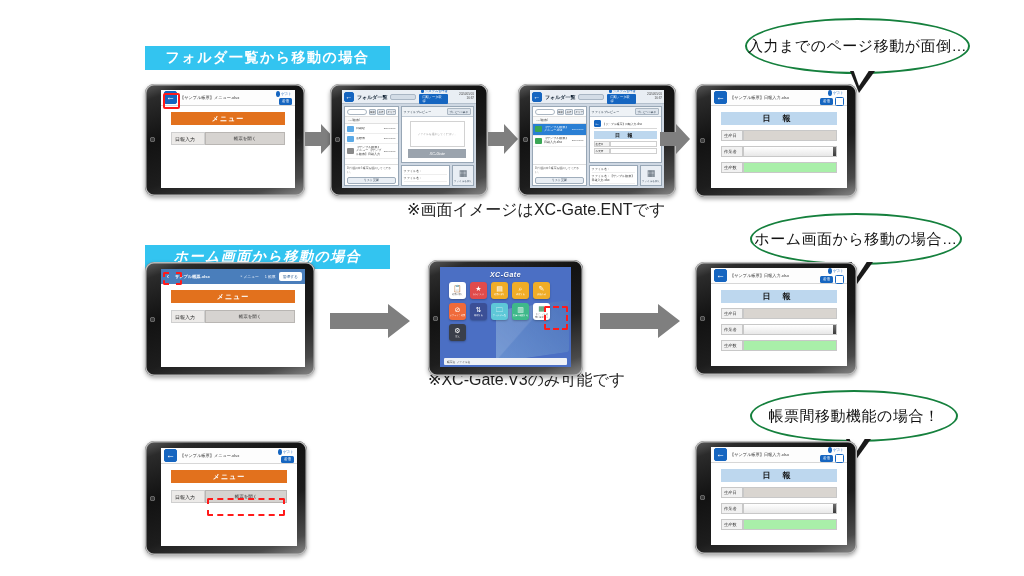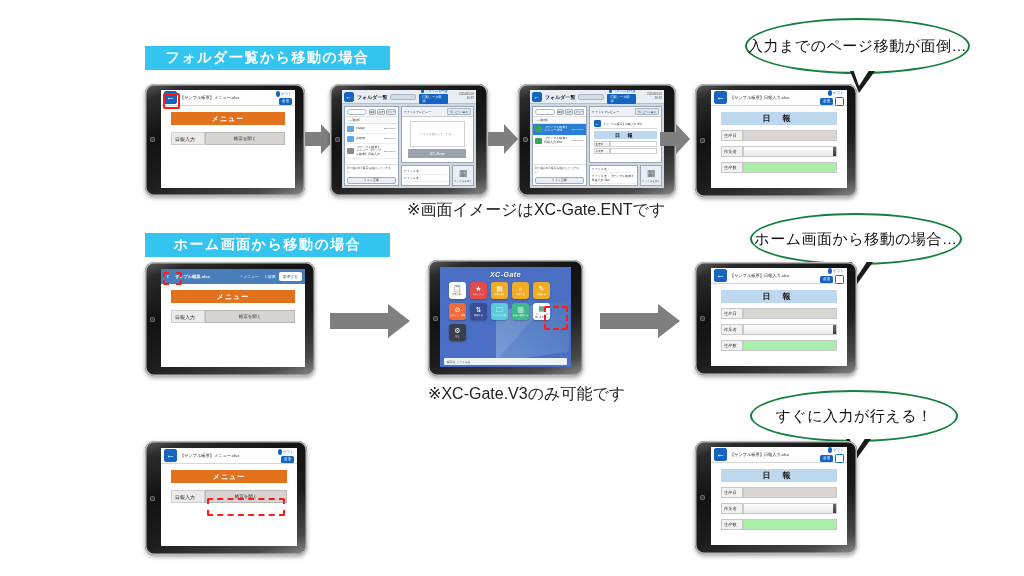--- a/index.html
+++ b/index.html
@@ -266,39 +266,39 @@
   .caption { position:absolute; font-size:16px; color:#222; white-space:nowrap; }
 </style>
 </head>
 <body>
 
 <div id="page">
 
   <div class="sect-header" style="left:145px; top:46px; width:245px;">
     <span>フォルダ一覧から移動の場合</span>
   </div>
-  <div class="sect-header" style="left:145px; top:233px; width:245px;">
+  <div class="sect-header" style="left:145px; top:245px; width:245px;font-style:italic;">
     <span>ホーム画面から移動の場合</span>
   </div>
 
   <div class="bubble" style="left:745px; top:18px; width:225px; height:56px;">
     <span>入力までのページ移動が面倒…</span>
     <span class="tail"></span>
   </div>
   <div class="bubble" style="left:750px; top:213px; width:212px; height:52px;">
     <span>ホーム画面から移動の場合…</span>
     <span class="tail"></span>
   </div>
   <div class="bubble" style="left:750px; top:390px; width:208px; height:52px;">
-    <span>すぐに入力が行える！</span>
+    <span>帳票間移動機能の場合！</span>
     <span class="tail"></span>
   </div>
 
   <div class="caption" style="left:407px; top:200px;">※画面イメージはXC-Gate.ENTです</div>
-  <div class="caption" style="left:428px; top:384px;">※XC-Gate.V3のみ可能です</div>
+  <div class="caption" style="left:428px; top:370px;">※XC-Gate.V3のみ可能です</div>
 
   <div class="tablet" style="left:145px; top:84px; width:160px; height:112px;">
     <div class="bezel"></div>
     <div class="homebtn" style="left:5px; top:53px;"></div>
     <div class="cam" style="right:5px; top:55px;"></div>
     <div class="screen" style="left:16px; top:6px; right:10px; bottom:8px;">
       <div class="app">
         <div class="app-bar">
           <div class="back-btn filled">←</div>
           <div class="bar-file">【サンプル帳票】メニュー.xlsx</div>

